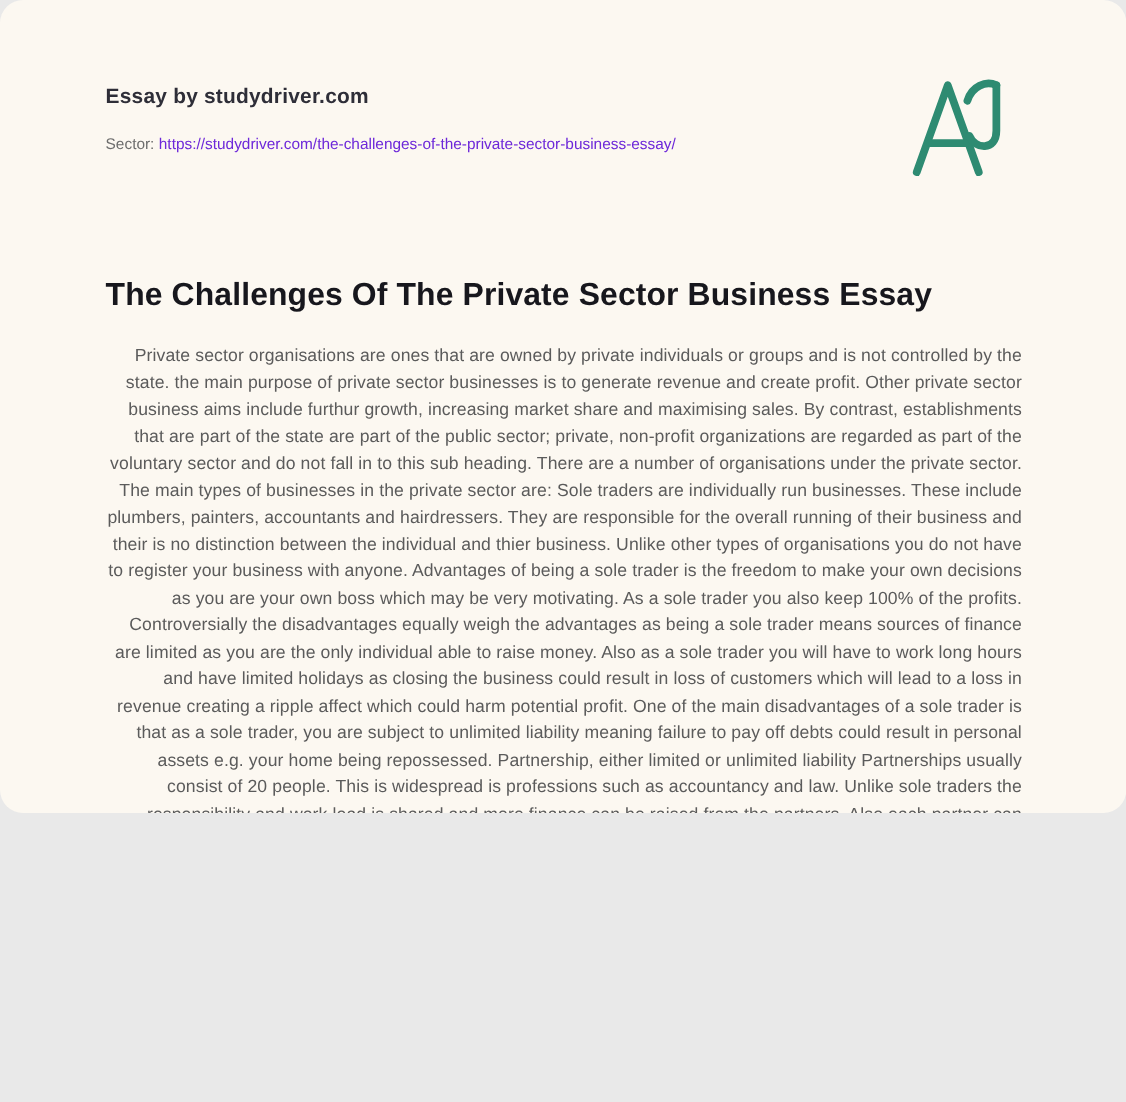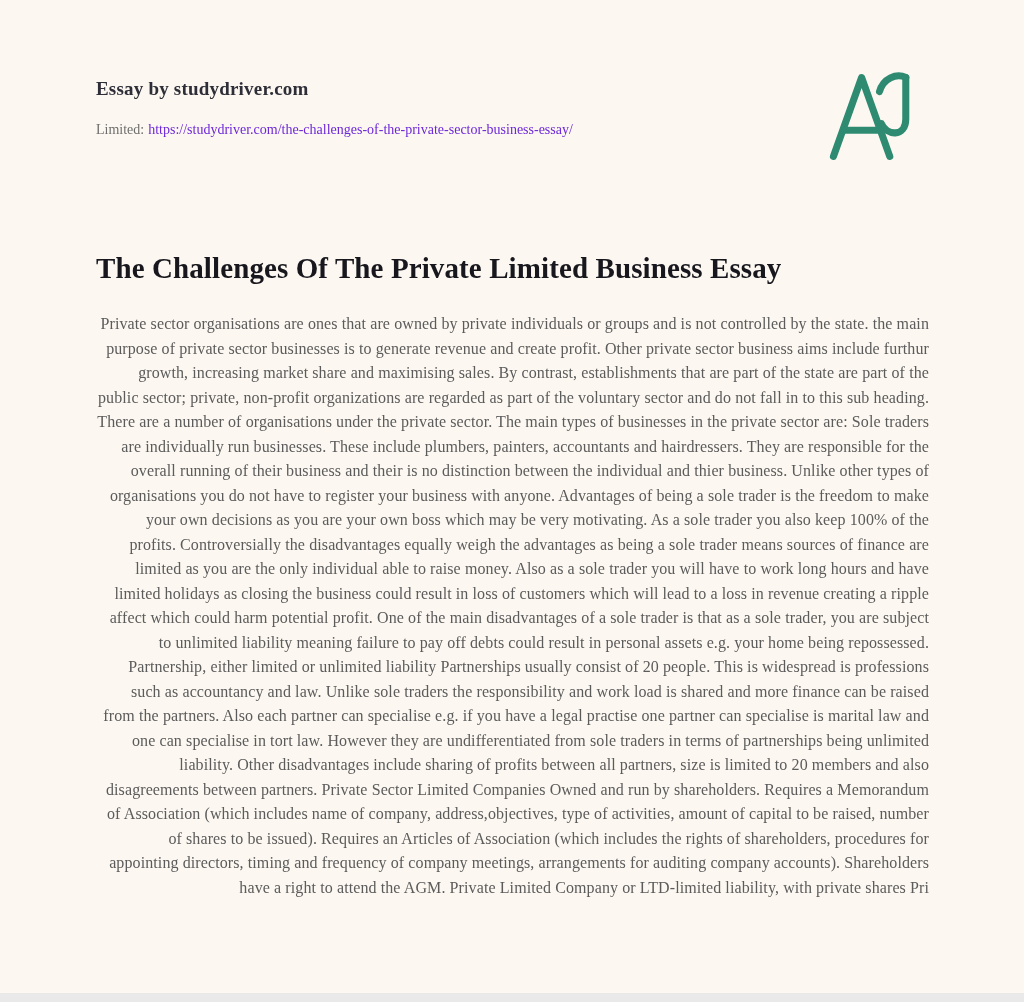--- a/index.html
+++ b/index.html
@@ -1,24 +1,25 @@
 <!DOCTYPE html>
 <html><head>
 <meta charset="utf-8">
 <style>
   * { margin: 0; padding: 0; box-sizing: border-box; }
   html, body { background: #e9e9e9; }
   .page {
     position: relative;
     width: 1024px;
-    height: 993px;
+    height: 739px;
     margin: 0 auto;
     background: #fcf8f1;
-    font-family: Liberation Serif, serif;
+    font-family: Liberation Sans, sans-serif;
     overflow: hidden;
+    border-radius: 21px;
   }
   .content {
     padding: 78px 96px 0 96px;
   }
   .byline {
     font-size: 19px;
     font-weight: 700;
     color: #2e2e38;
     letter-spacing: 0.2px;
   }
@@ -72,23 +73,23 @@
         <path d="M87 8 L87 52 C87 72 66 70 61 57"></path>
       </g>
     </svg>
   </div>
 
   <div class="content">
 
     <header>
       <h2 class="byline">Essay by studydriver.com</h2>
       <p class="source-line">
-        <span>Limited:</span><a href="#">https://studydriver.com/the-challenges-of-the-private-sector-business-essay/</a>
+        <span>Sector:</span><a href="#">https://studydriver.com/the-challenges-of-the-private-sector-business-essay/</a>
       </p>
     </header>
 
     <main>
-      <h1 class="essay-title">The Challenges Of The Private Limited Business Essay</h1>
+      <h1 class="essay-title">The Challenges Of The Private Sector Business Essay</h1>
       <p class="essay-body">Private sector organisations are ones that are owned by private individuals or groups and is not controlled by the state. the main purpose of private sector businesses is to generate revenue and create profit. Other private sector business aims include furthur growth, increasing market share and maximising sales. By contrast, establishments that are part of the state are part of the public sector; private, non-profit organizations are regarded as part of the voluntary sector and do not fall in to this sub heading. There are a number of organisations under the private sector. The main types of businesses in the private sector are: Sole traders are individually run businesses. These include plumbers, painters, accountants and hairdressers. They are responsible for the overall running of their business and their is no distinction between the individual and thier business. Unlike other types of organisations you do not have to register your business with anyone. Advantages of being a sole trader is the freedom to make your own decisions as you are your own boss which may be very motivating. As a sole trader you also keep 100% of the profits. Controversially the disadvantages equally weigh the advantages as being a sole trader means sources of finance are limited as you are the only individual able to raise money. Also as a sole trader you will have to work long hours and have limited holidays as closing the business could result in loss of customers which will lead to a loss in revenue creating a ripple affect which could harm potential profit. One of the main disadvantages of a sole trader is that as a sole trader, you are subject to unlimited liability meaning failure to pay off debts could result in personal assets e.g. your home being repossessed. Partnership, either limited or unlimited liability Partnerships usually consist of 20 people. This is widespread is professions such as accountancy and law. Unlike sole traders the responsibility and work load is shared and more finance can be raised from the partners. Also each partner can specialise e.g. if you have a legal practise one partner can specialise is marital law and one can specialise in tort law. However they are undifferentiated from sole traders in terms of partnerships being unlimited liability. Other disadvantages include sharing of profits between all partners, size is limited to 20 members and also disagreements between partners. Private Sector Limited Companies Owned and run by shareholders. Requires a Memorandum of Association (which includes name of company, address,objectives, type of activities, amount of capital to be raised, number of shares to be issued). Requires an Articles of Association (which includes the rights of shareholders, procedures for appointing directors, timing and frequency of company meetings, arrangements for auditing company accounts). Shareholders have a right to attend the AGM. Private Limited Company or LTD-limited liability, with private shares Pri</p>
     </main>
 
   </div>
 </div>
 
 </body></html>

